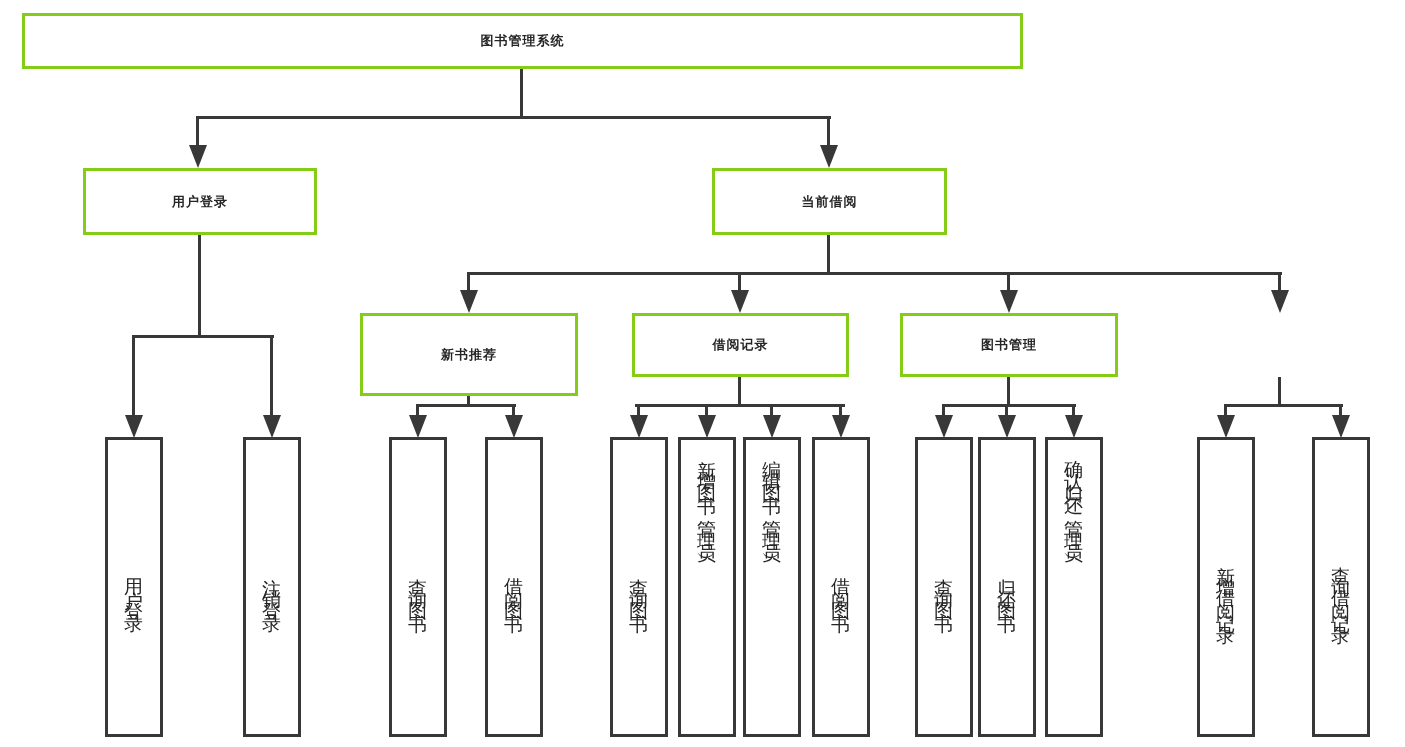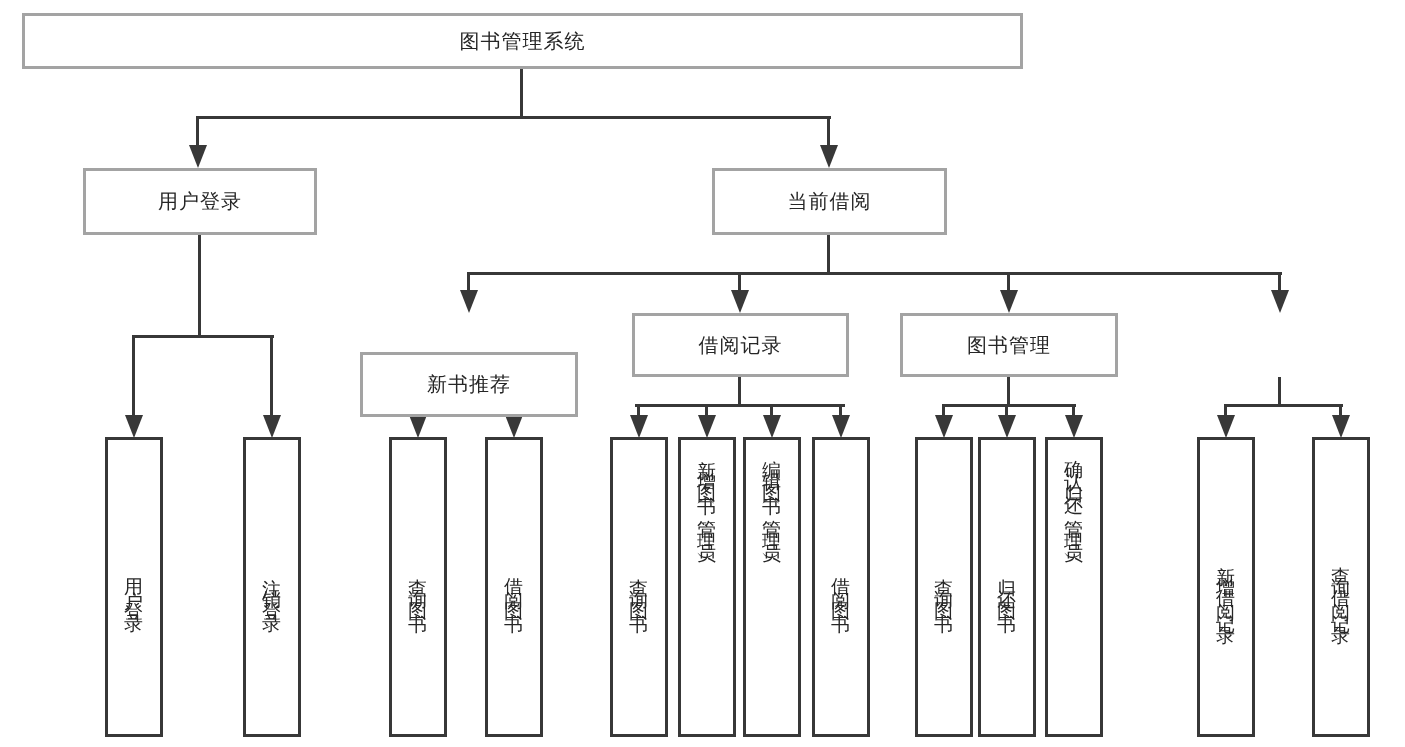--- a/index.html
+++ b/index.html
@@ -7,29 +7,30 @@
   .canvas {
     position: relative;
     width: 1405px;
     height: 747px;
     background: #ffffff;
     font-family: "Liberation Sans", sans-serif;
     overflow: hidden;
   }
   .box {
     position: absolute;
-    border: 3px solid #a3a3a3;
+    border: 3px solid #84cc16;
     background: #ffffff;
     display: flex;
     align-items: center;
     justify-content: center;
     color: #262626;
-    font-size: 20px;
+    font-size: 13px;
     letter-spacing: 1px;
     z-index: 2;
+    font-weight: bold;
   }
   .vbox {
     position: absolute;
     border: 3px solid #383838;
     background: #ffffff;
     display: flex;
     align-items: center;
     justify-content: center;
     color: #262626;
     z-index: 2;
@@ -124,21 +125,21 @@
   <div class="v" style="left:1224px; top:404px; height:13px;"></div>
   <div class="v" style="left:1339px; top:404px; height:13px;"></div>
   <div class="arrow" style="left:1217px; top:415px;"></div>
   <div class="arrow" style="left:1332px; top:415px;"></div>
 
   <div class="box" style="left:22px; top:13px; width:1001px; height:56px;">图书管理系统</div>
 
   <div class="box" style="left:83px; top:168px; width:234px; height:67px;">用户登录</div>
   <div class="box" style="left:712px; top:168px; width:235px; height:67px;">当前借阅</div>
 
-  <div class="box" style="left:360px;  top:313px; width:218px; height:65px;margin-top:39px;">新书推荐</div>
+  <div class="box" style="left:360px;  top:313px; width:218px; height:83px;">新书推荐</div>
   <div class="box" style="left:632px;  top:313px; width:217px; height:64px;">借阅记录</div>
   <div class="box" style="left:900px;  top:313px; width:218px; height:64px;">图书管理</div>
 
   <div class="vbox" style="left:105px; top:437px; width:58px; height:300px;">
       <span>用户登录</span>
     </div>
   <div class="vbox" style="left:243px; top:437px; width:58px; height:300px;">
       <span>注销登录</span>
     </div>
 

